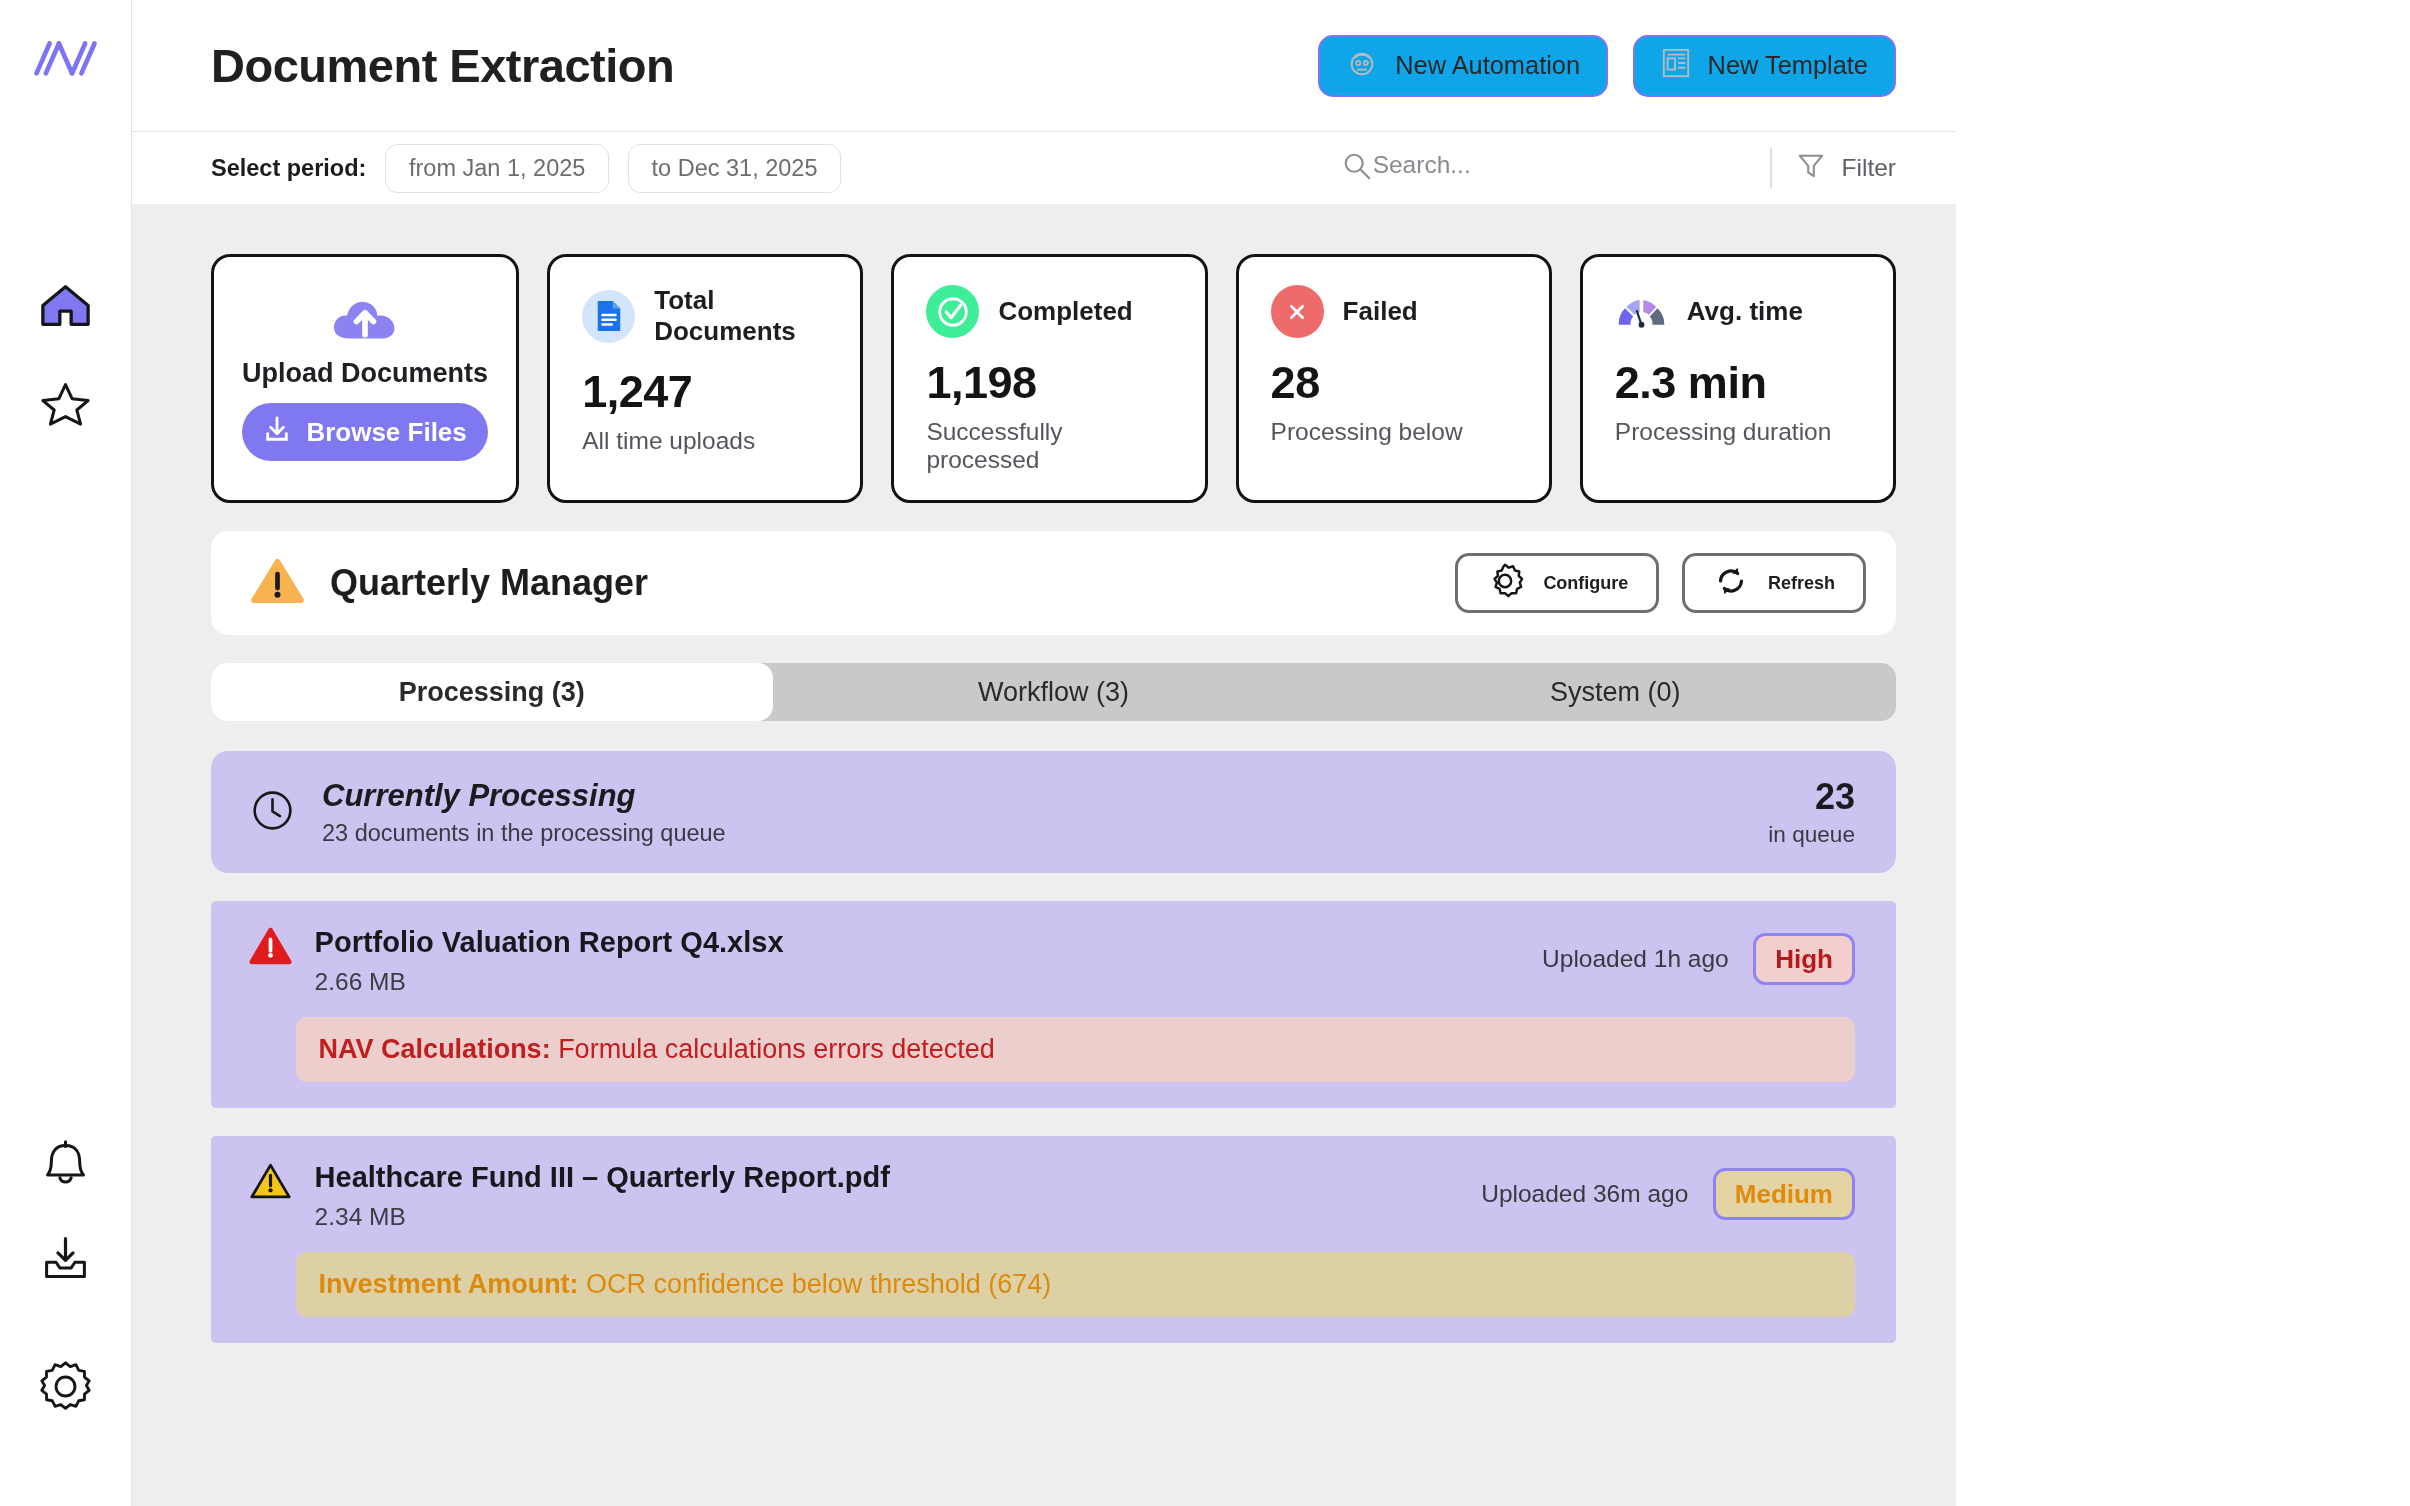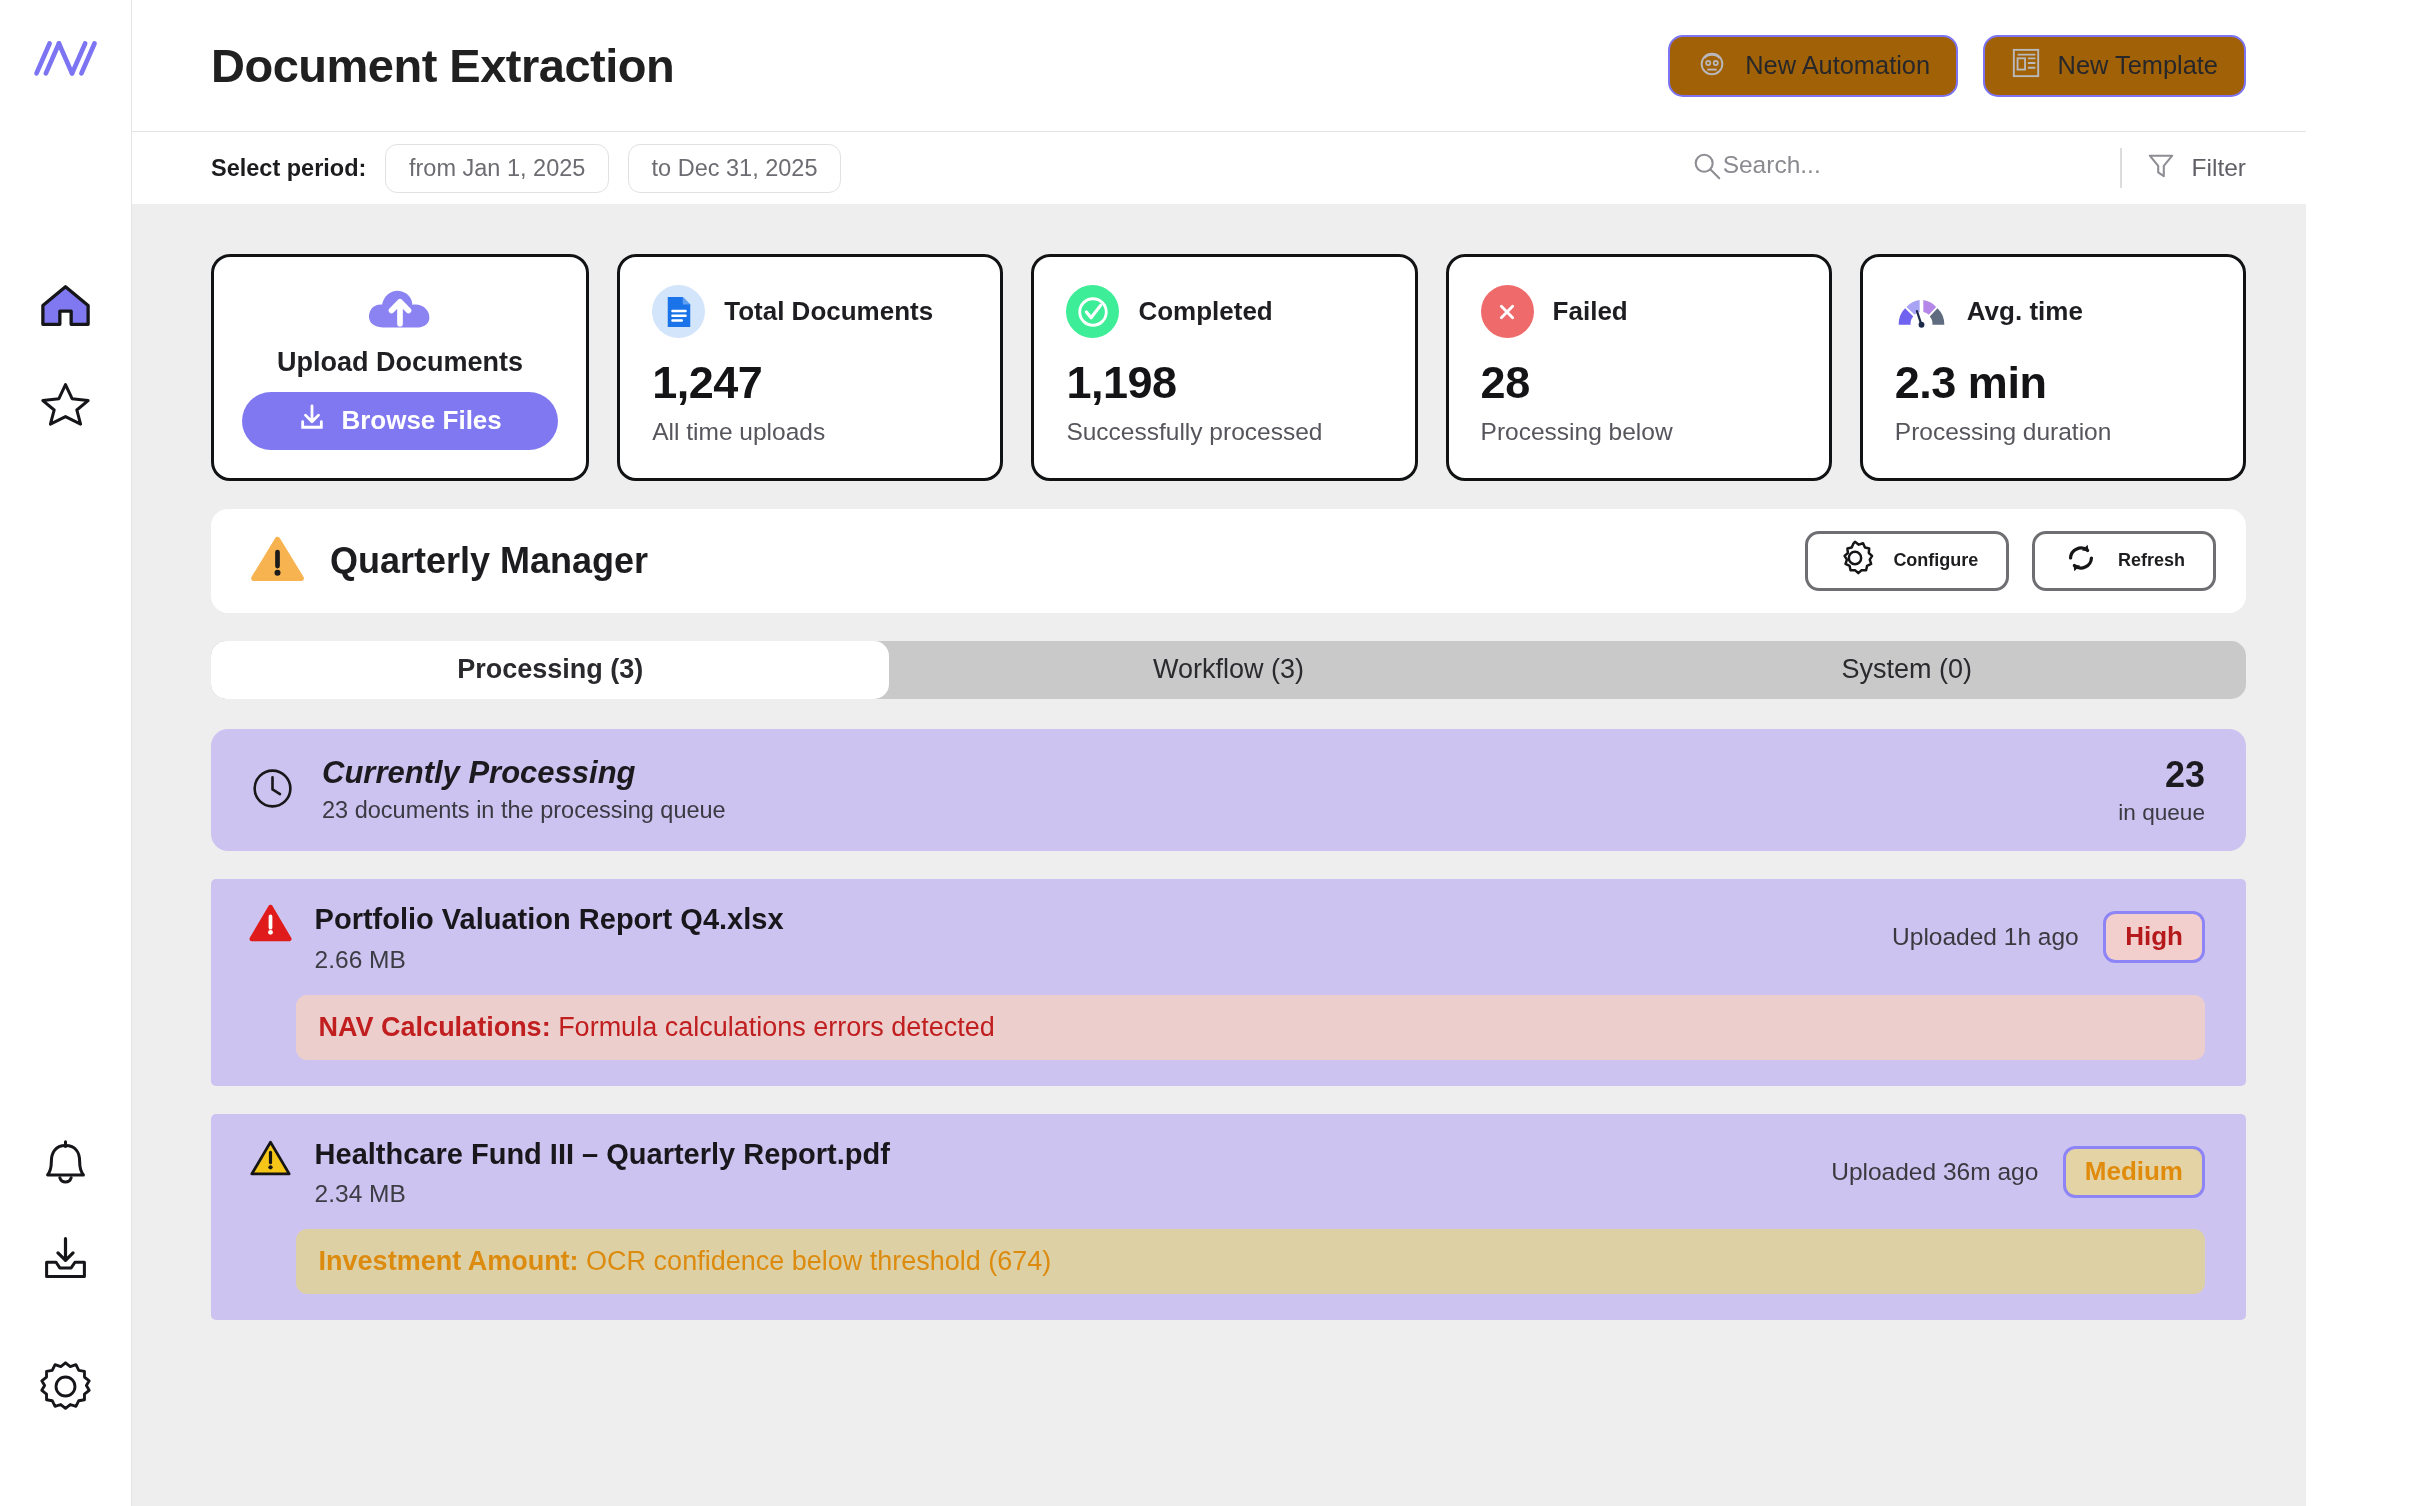--- a/index.html
+++ b/index.html
@@ -2,21 +2,21 @@
 <html style="font-size:15px"><head>
 <meta charset="utf-8">
 <style>
   * { box-sizing: border-box; margin: 0; padding: 0; }
   html, body {
     width: 2411px; height: 1507px;
     font-family: "Liberation Sans", sans-serif;
     background: #ffffff;
     overflow: hidden;
   }
-  .app { display: flex; width: 2306px; height: 1507px; }
+  .app { display: flex; width: 1956px; height: 1507px; }
 
   
   .rail {
     width: 132px; height: 100%;
     background: #ffffff;
     border-right: 1.9px solid #e4e4e7;
     display: flex; flex-direction: column; align-items: center;
     flex: 0 0 132px;
   }
   .rail-logo { margin-top: 32px; margin-bottom: 9.4px; }
@@ -32,21 +32,21 @@
     height: 132px; background: #ffffff;
     border-bottom: 1.9px solid #e4e4e7;
     display: flex; align-items: center; justify-content: space-between;
     padding: 0 60px 0 79px; flex: 0 0 132px;
   }
   .page-title { font-size: 47px; font-weight: 700; color: #202020; letter-spacing: -0.5px; }
   .topbar-actions { display: flex; gap: 24.5px; }
   .pill-btn {
     display: flex; align-items: center; gap: 17px;
     height: 62px; padding: 0 26px;
-    background: #a16207; border: 2.8px solid #7c74f2;
+    background: #0ea5e9; border: 2.8px solid #7c74f2;
     border-radius: 15px; cursor: pointer;
     font-size: 25.4px; color: #27272a; white-space: nowrap;
   }
 
   
   .filterbar {
     height: 73px; background: #ffffff;
     display: flex; align-items: center; justify-content: space-between;
     padding: 0 60px 0 79px; flex: 0 0 73px;
     border-bottom: 0.9px solid #ededed;

